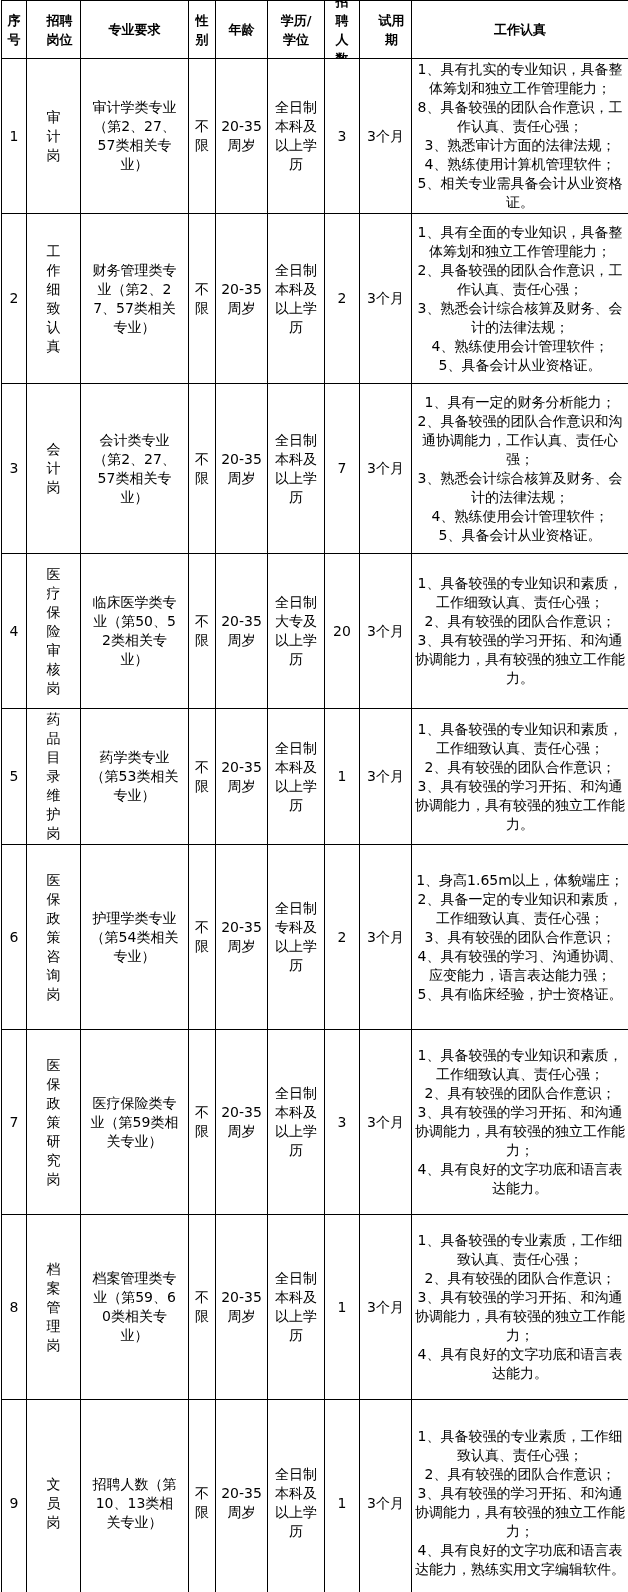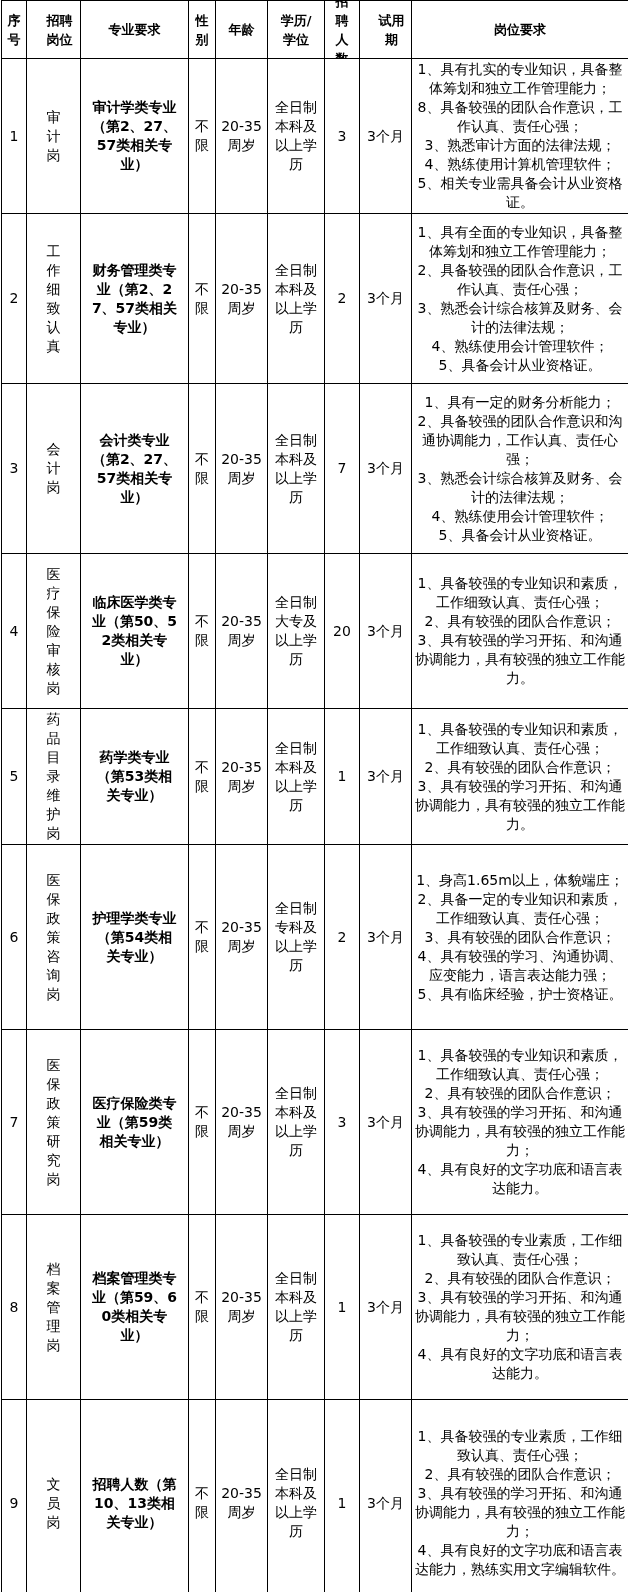--- a/index.html
+++ b/index.html
@@ -46,21 +46,21 @@
   tbody tr:nth-child(5) { height: 135px; }
   tbody tr:nth-child(6) { height: 185px; }
   tbody tr:nth-child(7) { height: 185px; }
   tbody tr:nth-child(8) { height: 185px; }
   tbody tr:nth-child(9) { height: 207px; }
 
   
   .w1  { display: inline-block; width: 1.12em; word-break: break-all; }
   .w2  { display: inline-block; width: 2.25em; word-break: break-all; margin-left: 12px; }
   .w3  { display: inline-block; width: 3.25em; word-break: break-all; }
-  .w6  { display: inline-block; width: 6.35em; word-break: break-all; font-weight: bold; }
+  .w6  { display: inline-block; width: 6.35em; word-break: break-all; }
   .clip {
     height: 57px;
     display: flex;
     align-items: center;
     justify-content: center;
     overflow: hidden;
   }
   td.req {
     text-align: left;
     white-space: pre-line;
@@ -89,21 +89,21 @@
       <th><span>专业要求</span></th>
       <th><span class="w1">性别</span></th>
       <th><span>年龄</span></th>
       <th><span class="w3">学历/学位</span></th>
       <th>
           <div class="clip">
             <span class="w1">招聘人数</span>
           </div>
         </th>
       <th><span class="w2">试用期</span></th>
-      <th><span>岗位要求</span></th>
+      <th><span>工作认真</span></th>
     </tr>
   </thead>
   <tbody>
     <tr>
       <td>1</td>
       <td><span class="w1">审计岗</span></td>
       <td><span class="w6">审计学类专业（第2、27、57类相关专业）</span></td>
       <td><span class="w1">不限</span></td>
       <td><span class="w3">20-35周岁</span></td>
       <td><span class="w3">全日制本科及以上学历</span></td>

